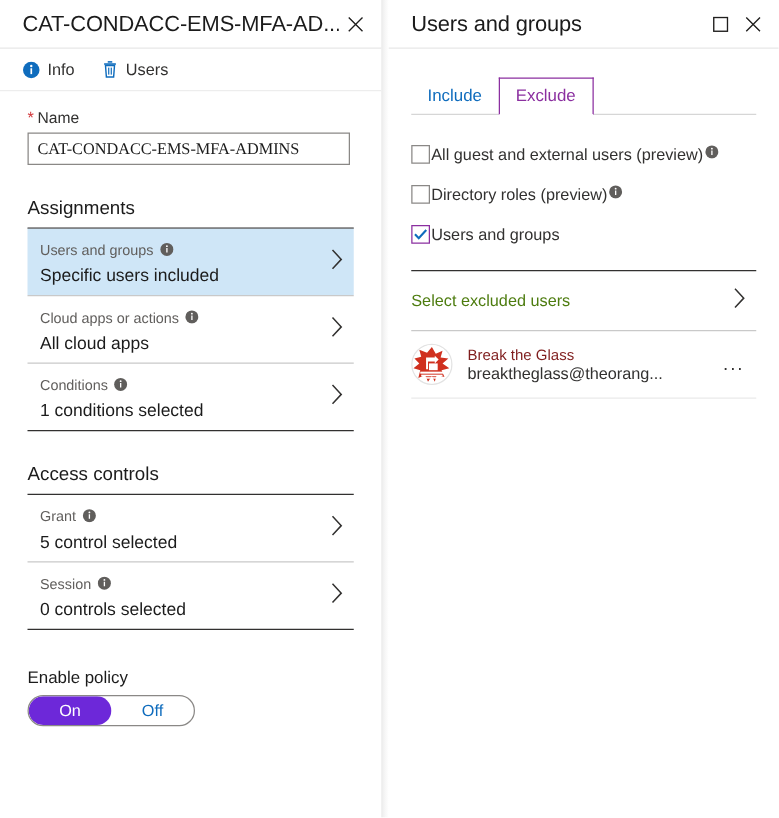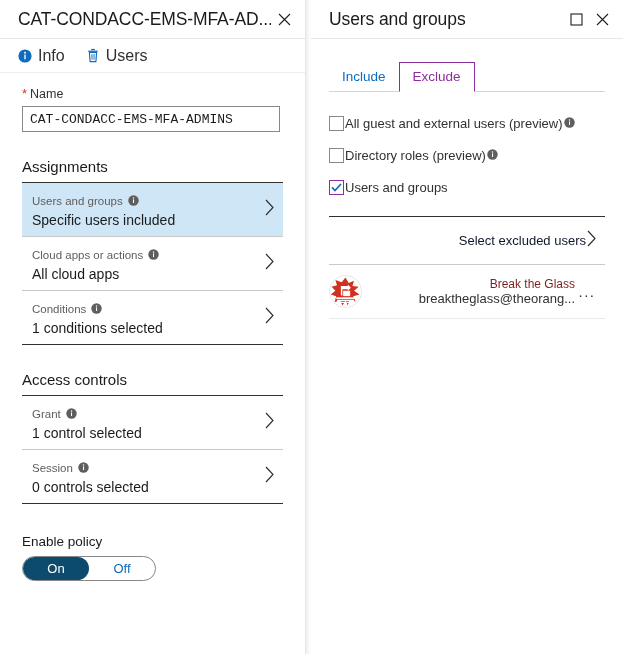--- a/index.html
+++ b/index.html
@@ -44,34 +44,34 @@
     width: 26px; height: 26px;
     display: flex; align-items: center; justify-content: center;
     cursor: pointer; flex: 0 0 auto;
   }
   .hdr-btn svg { display:block; }
   .header-rule { height:1px; background:#e8e8e8; margin:0; }
 
   
   .cmdbar { height: 33px; display: flex; align-items: center; padding-left: 18px; gap: 21px; }
   .cmd { display:flex; align-items:center; gap:6px; cursor:pointer; }
-  .cmd-label { font-size: 16px; color: #323130; }
+  .cmd-label { font-size: 13px; color: #323130; }
   .cmdbar-rule { height:1px; background:#ededed; }
 
   
   .left-body { padding: 14px 22px 0 22px; }
 
   .field-label {
     font-size: 12.5px; color: #323130; margin-bottom: 5px; display:flex; gap:3px;
   }
   .req { color: #d13438; font-size: 13px; line-height: 1; }
   .name-input {
     width: 258px; height: 26px;
     border: 1px solid #8a8886; background:#fff;
-    font-family: Liberation Mono, monospace;
+    font-family: Liberation Serif, serif;
     font-size: 13px; color: #1b1b1b;
     padding: 0 7px;
     outline: none;
   }
 
   .section-title {
     font-size: 15px; color: #1b1b1b; font-weight: 400;
     margin-top: 26px; margin-bottom: 7px;
   }
   .rule-strong { height:1px; background:#323130; }
@@ -97,25 +97,25 @@
     width: 134px; height: 25px;
     border: 1px solid #8a8886; border-radius: 13px;
     display:flex; align-items:center; cursor:pointer;
     background:#fff; overflow:hidden;
   }
   .toggle .seg {
     flex: 1 1 50%; height: 100%;
     display:flex; align-items:center; justify-content:center;
     font-size: 13px;
   }
-  .toggle .seg.on { background:#0c4a6e; color:#fff; border-radius:13px; }
+  .toggle .seg.on { background:#6d28d9; color:#fff; border-radius:13px; }
   .toggle .seg.off { color:#0f6cbd; }
 
   
-  .right-body { padding: 0 18px 0 18px; text-align: right; }
+  .right-body { padding: 0 18px 0 18px; }
   .tabs { display:flex; align-items:flex-end; height: 34px; margin-top:18px; position:relative; }
   .tab {
     font-size: 13.5px; padding: 6px 13px 7px 13px; cursor:pointer;
     position:relative; background:#fff;
   }
   .tab.inactive { color:#0f6cbd; }
   .tab.active {
     color:#8b2fa0;
     border:1px solid #8b2fa0;
     border-bottom: 1px solid #ffffff;
@@ -131,21 +131,21 @@
     border:1px solid #8a8886; background:#fff;
     display:flex; align-items:center; justify-content:center;
   }
   .cb-box.checked { border-color:#8b2fa0; }
   .cb-label { font-size:13px; color:#323130; }
 
   .sel-rule-top { height:1px; background:#323130; margin-top:13px; }
   .sel-row {
     display:flex; align-items:center; height:47px; cursor:pointer; padding-right:6px;
   }
-  .sel-row-label { flex:1 1 auto; font-size:13px; color:#0f172a; }
+  .sel-row-label { flex:1 1 auto; font-size:13px; color:#4d7c0f; }
   .sel-rule-bot { height:1px; background:#c9c9c9; }
 
   .user-row { display:flex; align-items:center; height:53px; padding-right:6px; cursor:pointer; }
   .avatar {
     width:33px; height:33px; border-radius:50%; flex:0 0 33px;
     overflow:hidden; position:relative; background:#ffffff;
     border:1px solid #e3e3e3;
   }
   .user-meta { flex:1 1 auto; min-width:0; padding-left:12px; }
   .user-name { font-size:12px; color:#7f1d1d; }
@@ -287,21 +287,21 @@
           <div class="opt-top">
             <span class="opt-top-label">Grant</span>
             <span>
               <svg width="11" height="11" viewBox="0 0 11 11" aria-hidden="true">
                 <circle cx="5.5" cy="5.5" r="5.2" fill="#605e5c"></circle>
                 <rect x="5" y="4.4" width="1.05" height="3.6" fill="#ffffff"></rect>
                 <circle cx="5.52" cy="2.9" r="0.75" fill="#ffffff"></circle>
               </svg>
             </span>
           </div>
-          <div class="opt-bottom">1 control selected</div>
+          <div class="opt-bottom">5 control selected</div>
         </div>
         <span class="chev">
           <svg width="11" height="17" viewBox="0 0 11 17" aria-hidden="true">
             <path d="M2 1 L9 8.5 L2 16" stroke="#323130" stroke-width="1.2" fill="none"></path>
           </svg>
         </span>
       </div>
       <div class="rule-soft"></div>
 
       <div class="opt-row">

